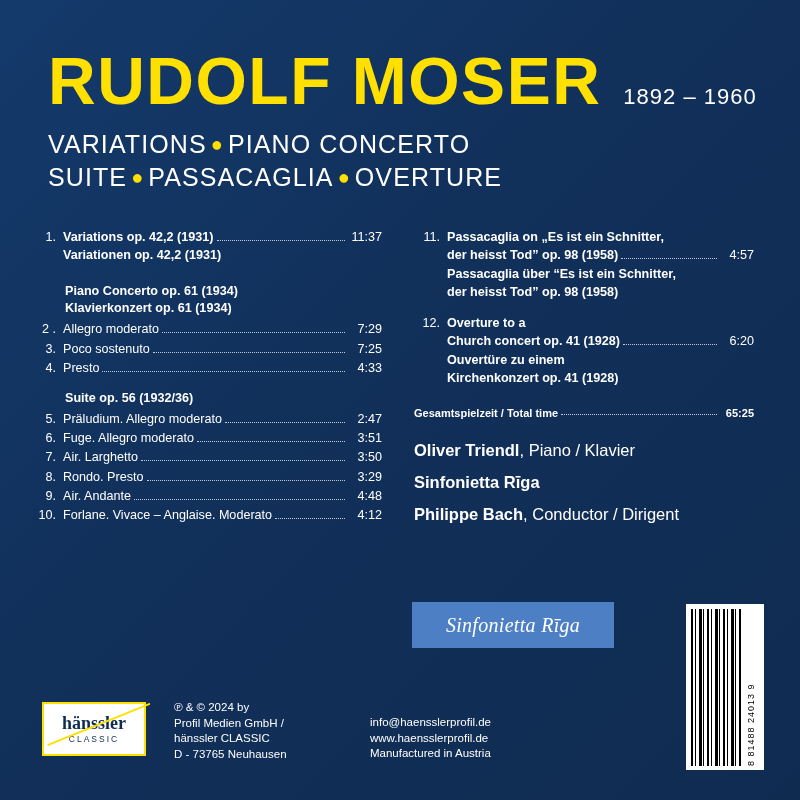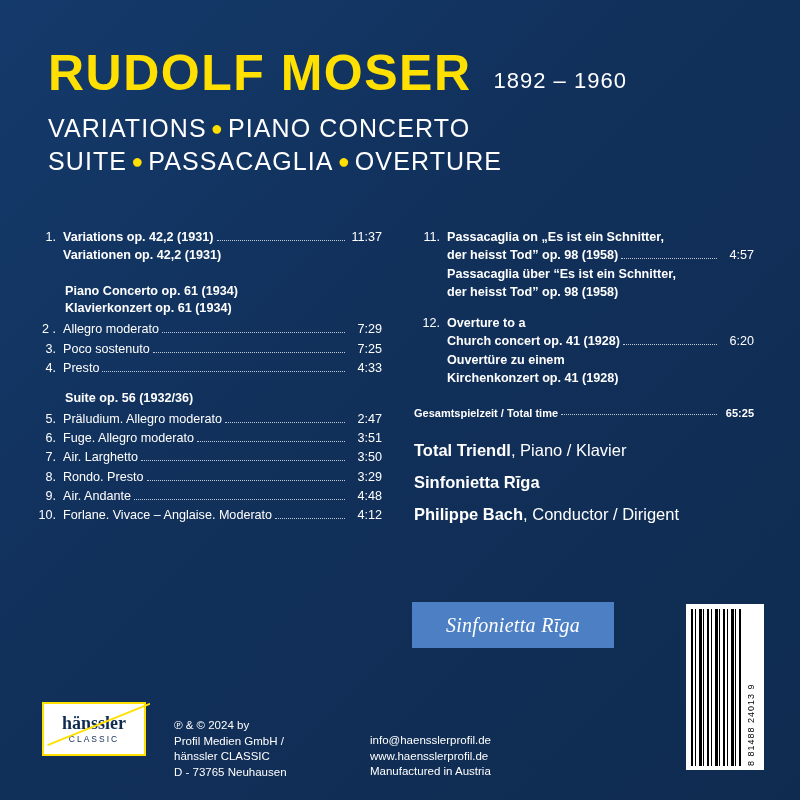--- a/index.html
+++ b/index.html
@@ -28,21 +28,21 @@
     top: 48px;
     width: 710px;
   }
   .composer-row {
     display: flex;
     align-items: flex-end;
     gap: 22px;
   }
   .composer {
     color: #ffe000;
-    font-size: 50px;
+    font-size: 66px;
     font-weight: bold;
     letter-spacing: 1.5px;
     line-height: 1;
   }
   .years {
     color: #ffffff;
     font-size: 22px;
     letter-spacing: 1px;
     padding-bottom: 4px;
     white-space: nowrap;
@@ -256,21 +256,21 @@
     content: "";
     position: absolute;
     left: 6px;
     bottom: 10px;
     width: 125px;
     height: 2px;
     background: #ffe000;
     transform: rotate(-22deg);
     transform-origin: left bottom;
   }
-  .fcol { padding-right: 16px; margin-top: 18px; }
+  .fcol { padding-right: 16px; }
   .fcol.c1 { width: 180px; flex: 0 0 180px; margin-left: 22px; }
   .fcol.c2 { width: 170px; flex: 0 0 170px; }
   .fcol.c3 { width: 150px; flex: 0 0 150px; }
   .catno {
     font-size: 16px;
     font-weight: bold;
     margin-top: 12px;
     color: #ffffff;
   }
 </style>
@@ -442,21 +442,21 @@
       </div>
 
       <div class="total">
         <span>Gesamtspielzeit / Total time</span>
         <span class="leader"></span>
         <span class="dur">65:25</span>
       </div>
 
       <div class="performers">
         <div class="perf">
-          <b>Total Triendl</b><span class="role">, Piano / Klavier</span>
+          <b>Oliver Triendl</b><span class="role">, Piano / Klavier</span>
         </div>
         <div class="perf">
           <b>Sinfonietta Rīga</b><span class="role"></span>
         </div>
         <div class="perf">
           <b>Philippe Bach</b><span class="role">, Conductor / Dirigent</span>
         </div>
       </div>
 
     </div>

